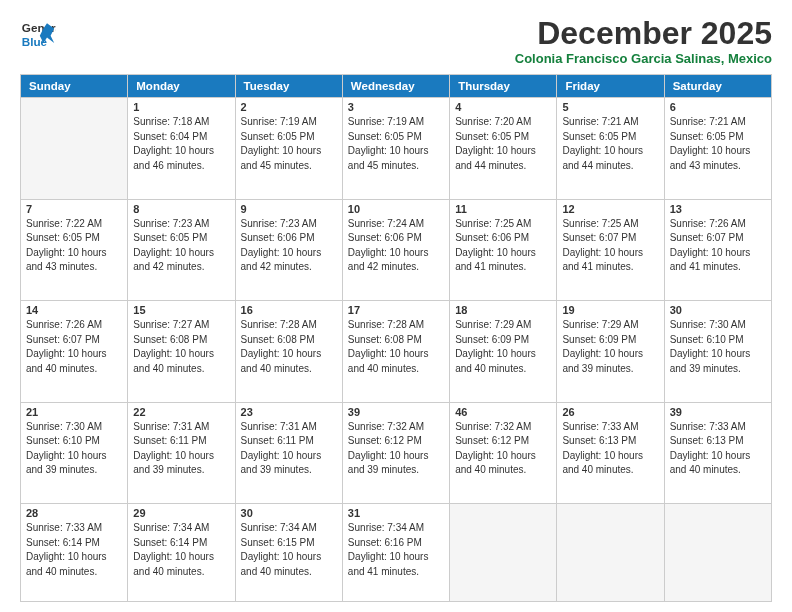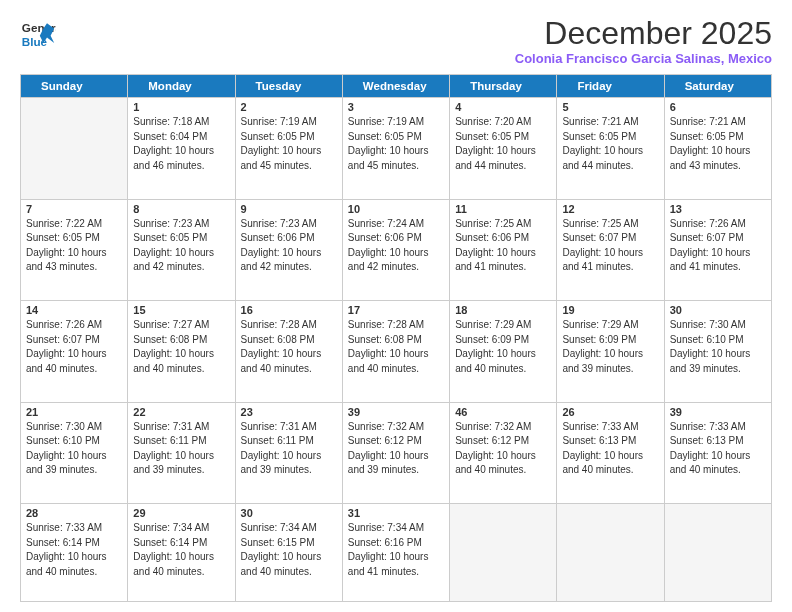--- a/index.html
+++ b/index.html
@@ -30,42 +30,42 @@
     }
     .logo-icon {
       width: 36px;
       height: 36px;
     }
     .title-block {
       text-align: right;
     }
     .month-year {
       font-size: 32px;
-      font-weight: normal;
+      font-weight: bold;
       color: #333;
       line-height: 1.1;
     }
     .location {
       font-size: 13px;
-      color: #8b5cf6;
+      color: #15803d;
       font-weight: bold;
     }
     .calendar {
       flex: 1;
       border: 1px solid #ccc;
       border-collapse: collapse;
       width: 100%;
       table-layout: fixed;
     }
     .calendar th {
       background: #1a7abf;
       color: #fff;
       font-size: 11.5px;
       font-weight: bold;
-      padding: 5px 20px;
+      padding: 5px 8px;
       border: 1px solid #ccc;
       text-align: left;
     }
     .calendar td {
       border: 1px solid #ccc;
       vertical-align: top;
       padding: 3px 5px;
       font-size: 9px;
       color: #333;
       background: #fff;

